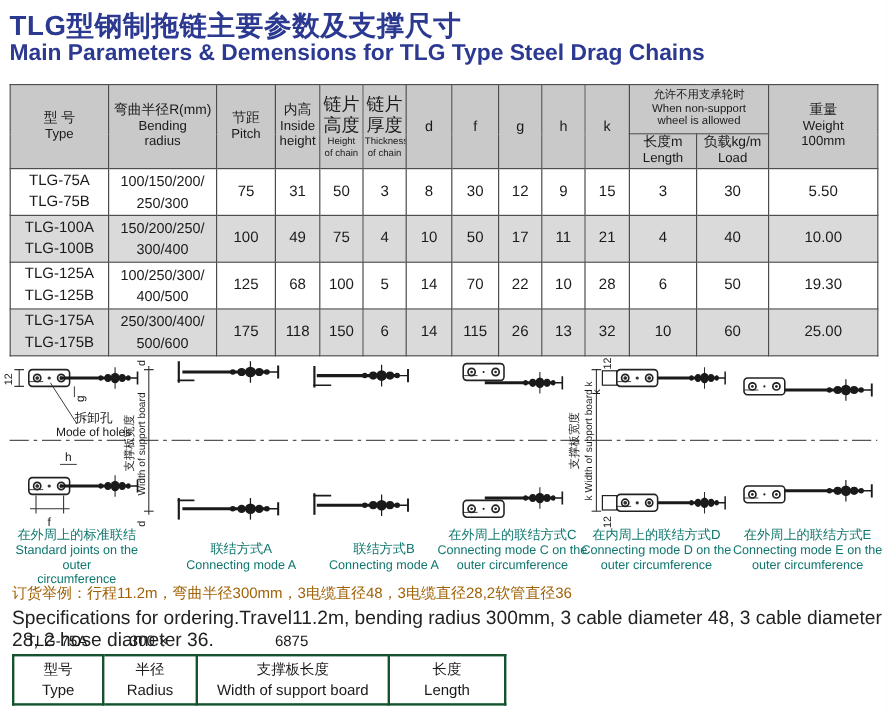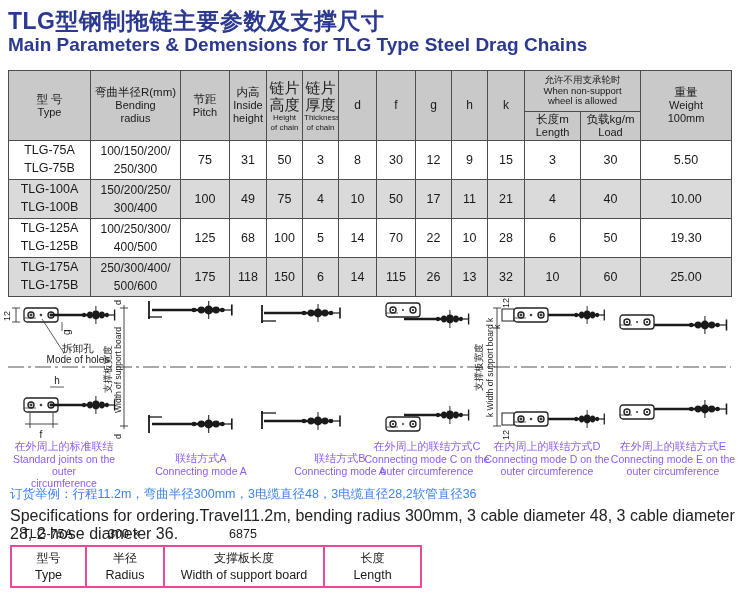--- a/index.html
+++ b/index.html
@@ -26,41 +26,41 @@
   .he  { font-size:11px;  line-height:1.2; }
   .he-xs { font-size:8px; line-height:1.15; }
   .hz-s  { font-size:15px; line-height:1.15; }
   .ns    { font-size:9.5px; line-height:1.15; }
   .letter { font-size:12px; }
   td .v  { font-size:12.5px; line-height:1.4; }
   td .v2 { font-size:12px;   line-height:1.5; }
   
   #diagrams { position:absolute; left:0; top:295px; }
   #diagrams text { fill:#1a1a1a; font-family:"Liberation Sans", sans-serif; }
-  .cap { position:absolute; text-align:center; color:#8b5cf6; }
+  .cap { position:absolute; text-align:center; color:#0f766e; }
   .cap .czh { font-size:11px; line-height:1.2; }
   .cap .cen { font-size:10.5px; line-height:1.15; }
   #cap-1 { left:4px;   width:120px; top:440px; }
   #cap-2 { left:146px; width:110px; top:452px; }
-  #cap-3 { left:284px; width:112px; top:452px; }
+  #cap-3 { left:264px; width:112px; top:452px; }
   #cap-4 { left:362px; width:130px; top:440px; }
   #cap-5 { left:482px; width:130px; top:440px; }
   #cap-6 { left:608px; width:130px; top:440px; }
   
-  #order-zh { position:absolute; left:10px; top:486px; font-size:12.5px; color:#3b82f6; }
+  #order-zh { position:absolute; left:10px; top:486px; font-size:12.5px; color:#a16207; }
   #order-en { position:absolute; left:10px; top:507px; font-size:16px; color:#222; }
   
   #example-row { position:absolute; left:10px; top:527px; display:flex; width:410px; }
   #example-row .ex { font-size:12.5px; text-align:center; }
   #example-row .ex:nth-child(1){ width:75px; }
   #example-row .ex:nth-child(2){ width:78px; }
   #example-row .ex:nth-child(3){ width:160px; }
   #example-row .ex:nth-child(4){ width:97px; }
   table.order { position:absolute; left:10px; top:545px; width:410px; border-collapse:collapse; table-layout:fixed; }
-  table.order td { border:2px solid #ec4899; height:41px; text-align:center; vertical-align:middle; background:#fff; }
+  table.order td { border:2px solid #14532d; height:41px; text-align:center; vertical-align:middle; background:#fff; }
   table.order .ozh { font-size:12px; line-height:1.45; }
   table.order .oen { font-size:12.5px; line-height:1.3; }
 </style>
 </head>
 <body>
 
 <div id="page">
 
   <div id="title-zh">TLG型钢制拖链主要参数及支撑尺寸</div>
   <div id="title-en">Main Parameters &amp; Demensions for TLG Type Steel Drag Chains</div>

